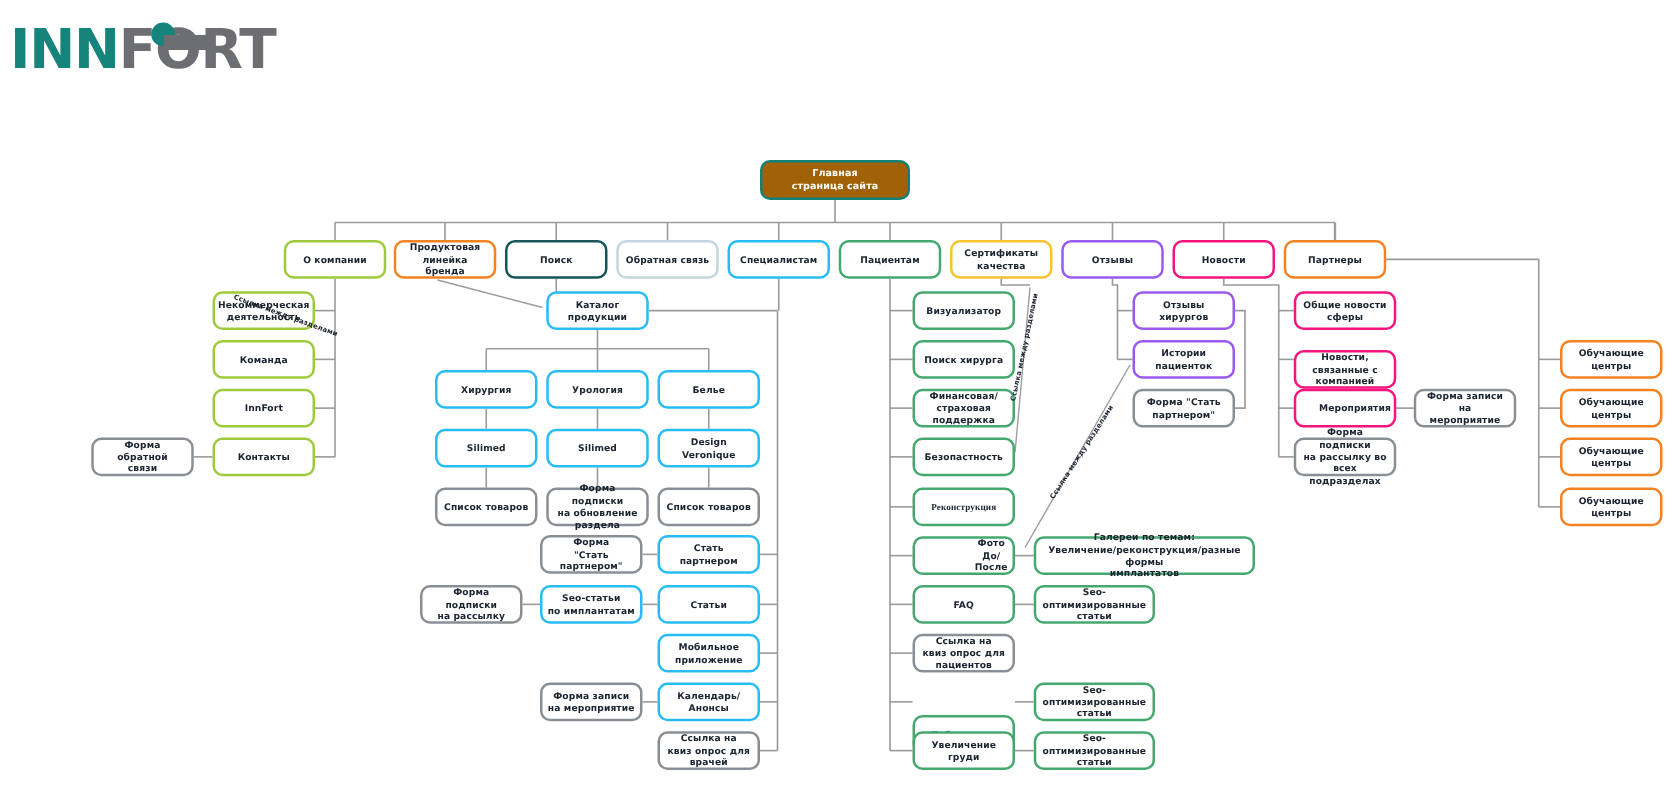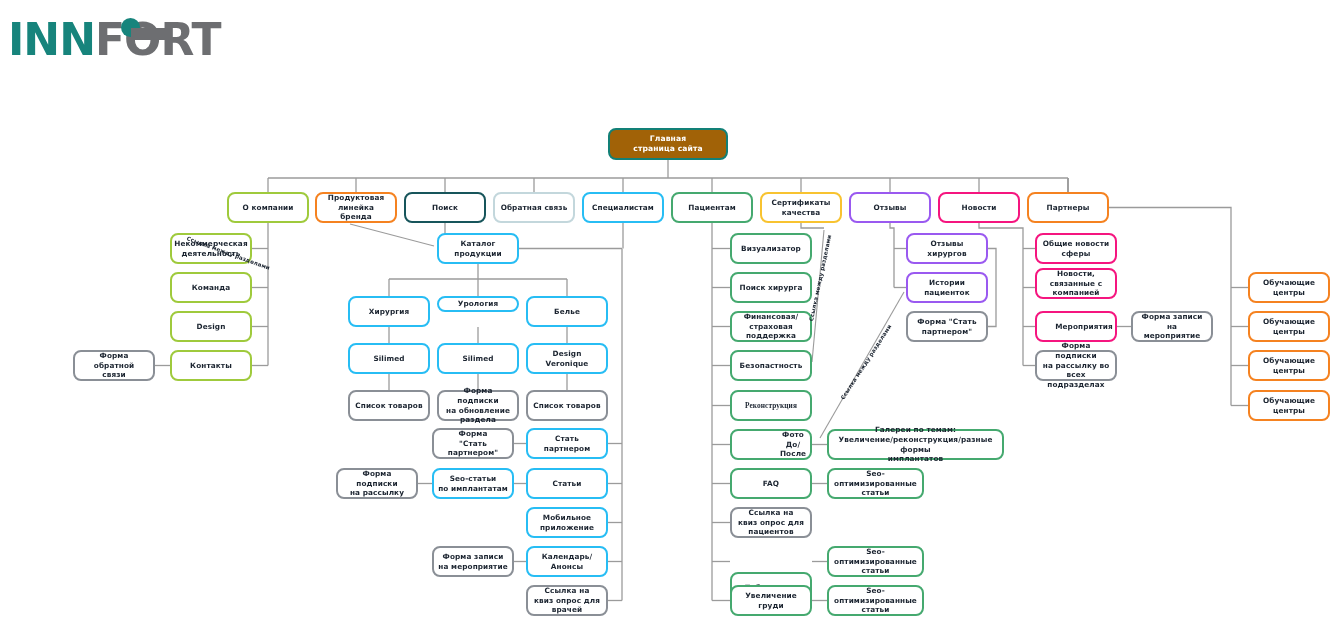--- a/index.html
+++ b/index.html
@@ -146,36 +146,36 @@
         <span style="white-space: pre-line;">Партнеры</span>
       </div>
       <div class="node" style="left: 170px; top: 233px; width: 82px; height: 31px; border-color: rgb(159, 202, 60);">
         <span style="white-space: pre-line;">Некоммерческая
 деятельность</span>
       </div>
       <div class="node" style="left: 170px; top: 272px; width: 82px; height: 31px; border-color: rgb(159, 202, 60);">
         <span style="white-space: pre-line;">Команда</span>
       </div>
       <div class="node" style="left: 170px; top: 311px; width: 82px; height: 31px; border-color: rgb(159, 202, 60);">
-        <span style="white-space: pre-line;">Design</span>
+        <span style="white-space: pre-line;">InnFort</span>
       </div>
       <div class="node" style="left: 170px; top: 350px; width: 82px; height: 31px; border-color: rgb(159, 202, 60);">
         <span style="white-space: pre-line;">Контакты</span>
       </div>
       <div class="node" style="left: 73px; top: 350px; width: 82px; height: 31px; border-color: rgb(138, 143, 150);">
         <span style="white-space: pre-line;">Форма обратной
 связи</span>
       </div>
       <div class="node" style="left: 437px; top: 233px; width: 82px; height: 31px; border-color: rgb(39, 189, 244);">
         <span style="white-space: pre-line;">Каталог продукции</span>
       </div>
       <div class="node" style="left: 348px; top: 296px; width: 82px; height: 31px; border-color: rgb(39, 189, 244);">
         <span style="white-space: pre-line;">Хирургия</span>
       </div>
-      <div class="node" style="left: 437px; top: 296px; width: 82px; height: 16px; border-color: rgb(39, 189, 244);">
+      <div class="node" style="left: 437px; top: 296px; width: 82px; height: 31px; border-color: rgb(39, 189, 244);">
         <span style="white-space: pre-line;">Урология</span>
       </div>
       <div class="node" style="left: 526px; top: 296px; width: 82px; height: 31px; border-color: rgb(39, 189, 244);">
         <span style="white-space: pre-line;">Белье</span>
       </div>
       <div class="node" style="left: 348px; top: 343px; width: 82px; height: 31px; border-color: rgb(39, 189, 244);">
         <span style="white-space: pre-line;">Silimed</span>
       </div>
       <div class="node" style="left: 437px; top: 343px; width: 82px; height: 31px; border-color: rgb(39, 189, 244);">
         <span style="white-space: pre-line;">Silimed</span>
@@ -288,21 +288,21 @@
 пациенток</span>
       </div>
       <div class="node" style="left: 906px; top: 311px; width: 82px; height: 31px; border-color: rgb(138, 143, 150);">
         <span style="white-space: pre-line;">Форма "Стать
 партнером"</span>
       </div>
       <div class="node" style="left: 1035px; top: 233px; width: 82px; height: 31px; border-color: rgb(245, 21, 127);">
         <span style="white-space: pre-line;">Общие новости
 сферы</span>
       </div>
-      <div class="node" style="left: 1035px; top: 268px; width: 82px; height: 31px; border-color: rgb(245, 21, 127);">
+      <div class="node" style="left: 1035px; top: 280px; width: 82px; height: 31px; border-color: rgb(245, 21, 127);">
         <span style="white-space: pre-line;">Новости,
 связанные с
 компанией</span>
       </div>
       <div class="node" style="left: 1035px; top: 311px; width: 82px; height: 31px; border-color: rgb(245, 21, 127);">
         <span style="white-space: pre-line; padding-left: 16px;">Мероприятия</span>
       </div>
       <div class="node" style="left: 1131px; top: 311px; width: 82px; height: 31px; border-color: rgb(138, 143, 150);">
         <span style="white-space: pre-line;">Форма записи на
 мероприятие</span>

